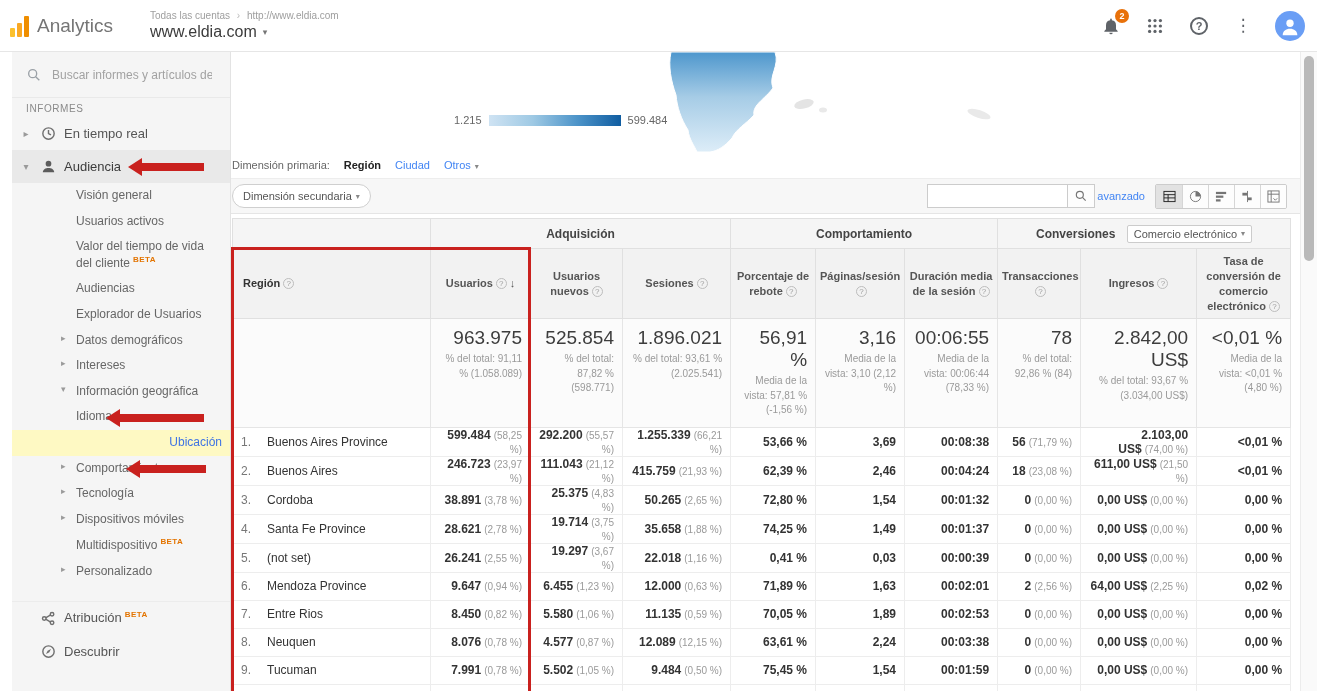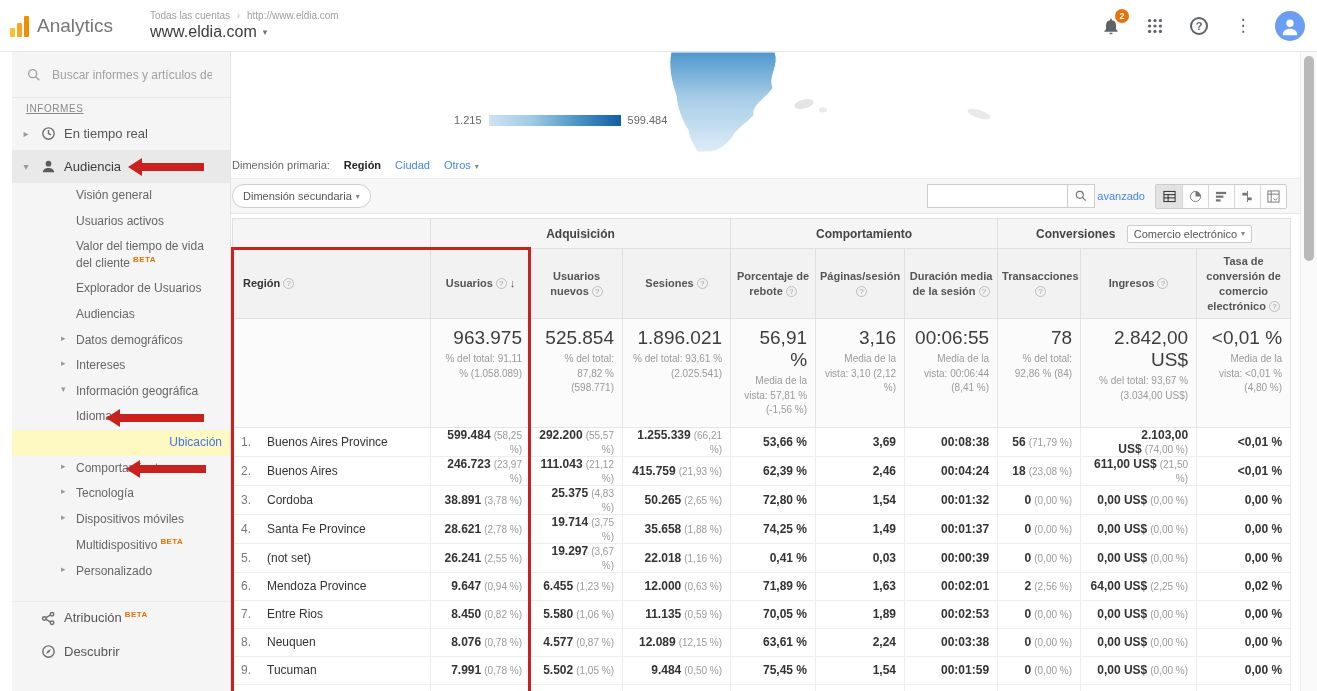--- a/index.html
+++ b/index.html
@@ -26,21 +26,21 @@
   .badge{position:absolute;top:-5px;right:-6px;background:#e8710a;color:#fff;font-size:9px;width:14px;height:14px;line-height:14px;text-align:center;border-radius:50%;font-weight:bold;}
   .help-circle .q{display:block;width:18px;height:18px;border:2px solid #5f6368;border-radius:50%;color:#5f6368;font-size:11px;font-weight:bold;text-align:center;line-height:15px;}
   .vdots{font-size:17px;color:#5f6368;}
   .avatar{width:30px;height:30px;border-radius:50%;background:#6a9ef5;display:flex;align-items:center;justify-content:center;cursor:pointer;overflow:hidden;}
 
   
   .sidebar{position:absolute;top:52px;left:12px;width:219px;bottom:0;background:#f5f5f5;border-right:1px solid #e3e3e3;overflow:hidden;z-index:5;}
   .sidebar-search{display:flex;align-items:center;gap:10px;height:46px;padding:0 14px;border-bottom:1px solid #e9e9e9;}
   .sidebar-search input{border:none;background:transparent;outline:none;font-size:12px;color:#555;width:160px;font-family:inherit;}
   .sidebar-search input::placeholder{color:#a2a2a2;}
-  .informes{font-size:10px;color:#8a8a8a;letter-spacing:.6px;padding:5px 14px 3px;text-decoration:underline;}
+  .informes{font-size:10px;color:#8a8a8a;letter-spacing:.6px;padding:5px 14px 3px;}
   .nav-item{display:flex;align-items:flex-start;cursor:pointer;position:relative;color:#5f5f5f;}
   .nav-item.level0{padding:8px 8px 8px 8px;font-size:13px;color:#555;align-items:center;gap:6px;}
   .nav-item.level0 .caret{width:12px;font-size:10px;color:#9a9a9a;text-align:center;flex:none;}
   .nav-icon{width:20px;display:flex;justify-content:center;flex:none;}
   .nav-item.level1,.nav-item.level2{padding:5px 8px 5px 64px;font-size:12px;line-height:1.3;color:#666;}
   .nav-item .sub-caret{position:absolute;left:49px;top:5px;font-size:9px;color:#9a9a9a;}
   .nav-item.active-section{background:#e9e9e9;color:#3c3c3c;}
   .nav-item.selected{background:#fef9c3;color:#3f74e3;justify-content:flex-end;}
   .nav-item.selected .nav-label{color:#3f74e3;}
   .nav-label{display:block;max-width:136px;}
@@ -192,24 +192,24 @@
       <div class="nav-item level1">
         <span class="nav-label">Visión general</span>
       </div>
       <div class="nav-item level1">
         <span class="nav-label">Usuarios activos</span>
       </div>
       <div class="nav-item level1">
         <span class="nav-label">Valor del tiempo de vida del cliente<sup class="beta">BETA</sup></span>
       </div>
       <div class="nav-item level1">
+        <span class="nav-label">Audiencias</span>
+      </div>
+      <div class="nav-item level1">
         <span class="nav-label">Explorador de Usuarios</span>
-      </div>
-      <div class="nav-item level1">
-        <span class="nav-label">Audiencias</span>
       </div>
       <div class="nav-item level1">
         <span class="sub-caret">▸</span>
         <span class="nav-label">Datos demográficos</span>
       </div>
       <div class="nav-item level1">
         <span class="sub-caret">▸</span>
         <span class="nav-label">Intereses</span>
       </div>
       <div class="nav-item level1">
@@ -411,21 +411,21 @@
             <td>
               <div class="sum-big">56,91 %</div>
               <div class="sum-small">Media de la vista: 57,81 % (-1,56 %)</div>
             </td>
             <td>
               <div class="sum-big">3,16</div>
               <div class="sum-small">Media de la vista: 3,10 (2,12 %)</div>
             </td>
             <td>
               <div class="sum-big">00:06:55</div>
-              <div class="sum-small">Media de la vista: 00:06:44 (8,41 %)</div>
+              <div class="sum-small">Media de la vista: 00:06:44 (78,33 %)</div>
             </td>
             <td>
               <div class="sum-big">78</div>
               <div class="sum-small">% del total: 92,86 % (84)</div>
             </td>
             <td>
               <div class="sum-big">2.842,00 US$</div>
               <div class="sum-small">% del total: 93,67 % (3.034,00 US$)</div>
             </td>
             <td>

